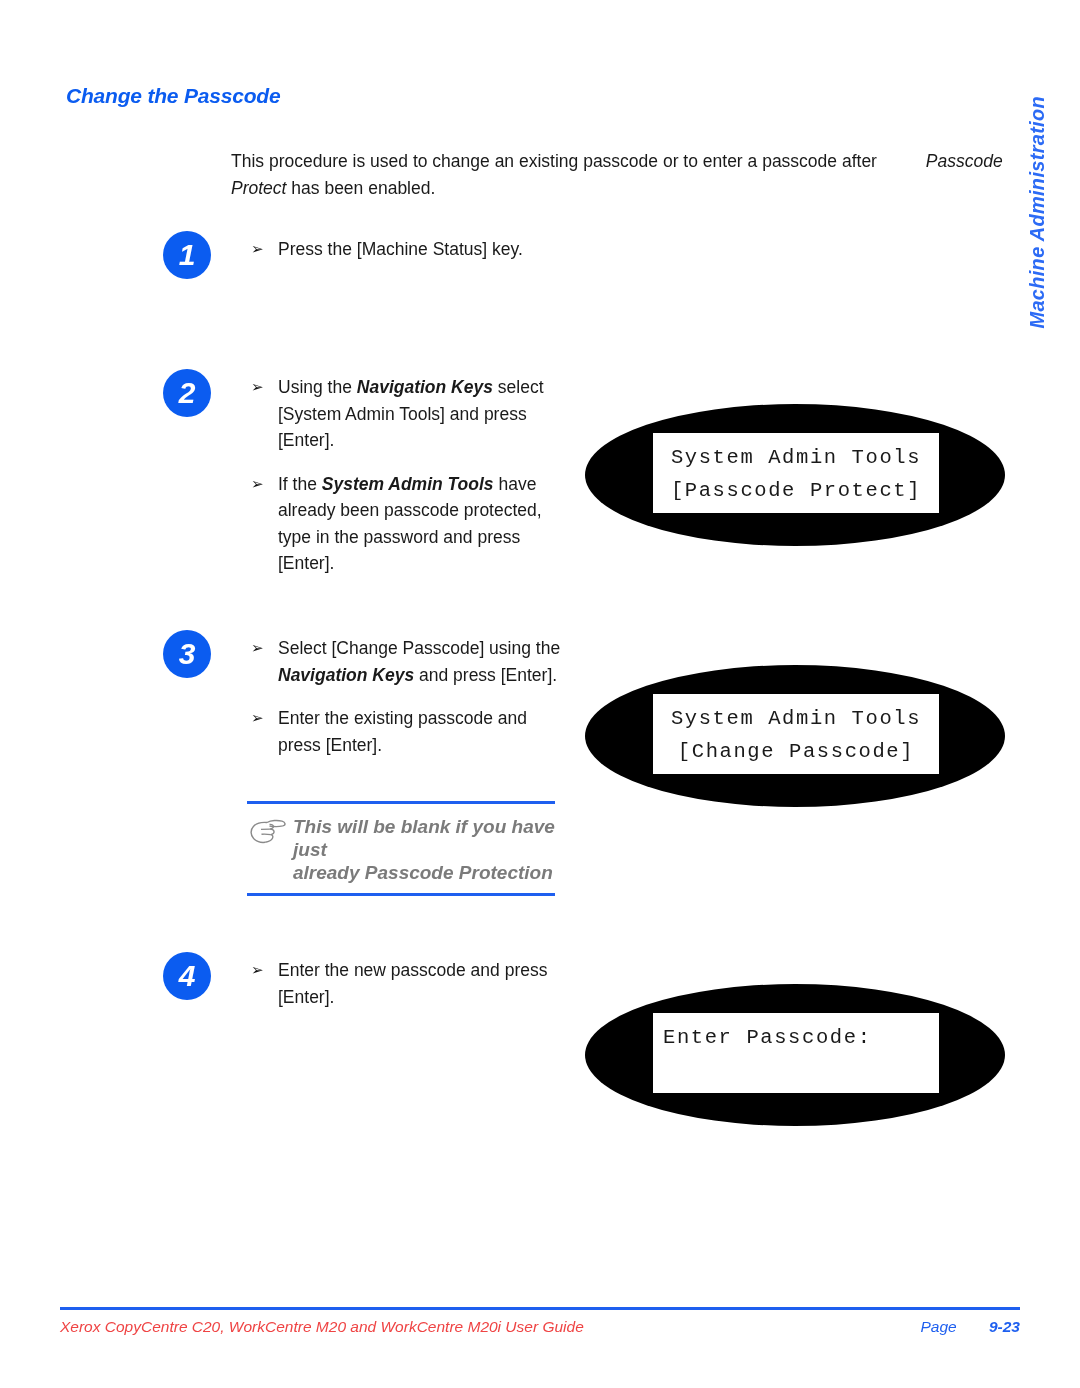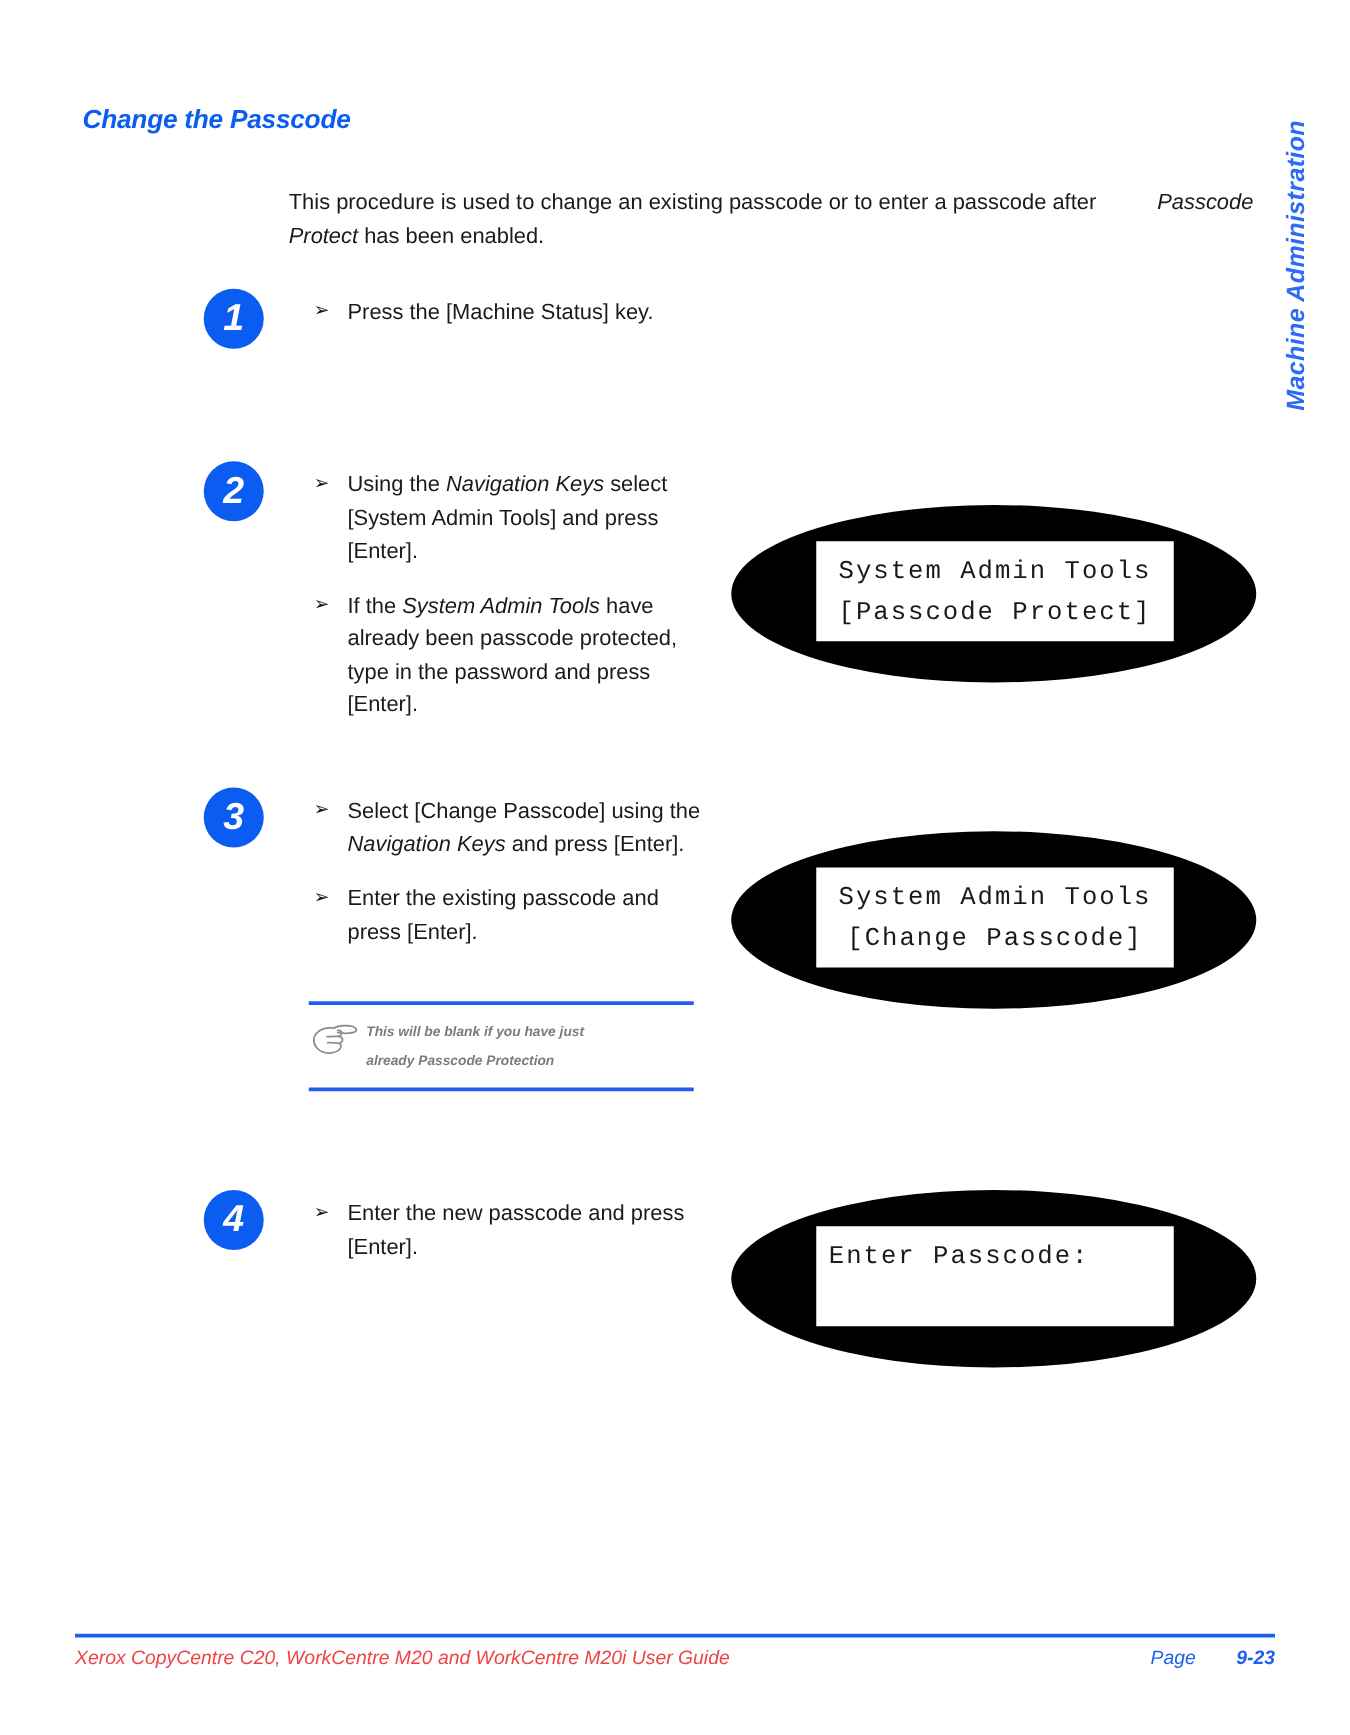--- a/index.html
+++ b/index.html
@@ -90,21 +90,21 @@
   }
   .bullet:last-child { margin-bottom: 0; }
   .bullet .arrow {
     position: absolute;
     left: 0;
     top: 0;
     font-size: 15px;
     line-height: 26.5px;
     color: #111;
   }
-  .bullet em { font-style: italic; }
+  .bullet em { font-style: italic; font-weight: bold; }
 
   
   .note {
     position: absolute;
     left: 247px;
     top: 801px;
     width: 308px;
   }
   .note-rule {
     height: 3px;
@@ -115,21 +115,21 @@
     display: flex;
     align-items: flex-start;
     padding: 11px 0 9px 0;
   }
   .note-icon {
     width: 46px;
     flex: 0 0 46px;
     padding-top: 2px;
   }
   .note-text {
-    font-size: 11px;
+    font-size: 19px;
     line-height: 23px;
     font-style: italic;
     color: #7b7b7b;
     font-weight: bold;
   }
 
   
   .lcd {
     position: absolute;
     width: 420px;
@@ -269,20 +269,20 @@
 
 <div class="step" style="left:163px; top:952px;">
   <div class="step-num">4</div>
   <div class="step-body">
     <div class="bullet">
       <span class="arrow">➢</span><span>Enter the new passcode and press [Enter].</span><em></em><span></span>
     </div>
   </div>
 </div>
 
-<div class="lcd" style="left:585px; top:952px;">
+<div class="lcd" style="left:585px; top:984px;">
   <div class="lcd-ellipse"></div>
   <div class="lcd-screen left"><div>Enter Passcode:</div><div>&nbsp;</div></div>
 </div>
 
 <div class="footer-rule"></div>
 <div class="footer-left">Xerox CopyCentre C20, WorkCentre M20 and WorkCentre M20i User Guide</div>
 <div class="footer-right"><span>Page </span><span class="pg-num">9-23</span></div>
 
 </body></html>

